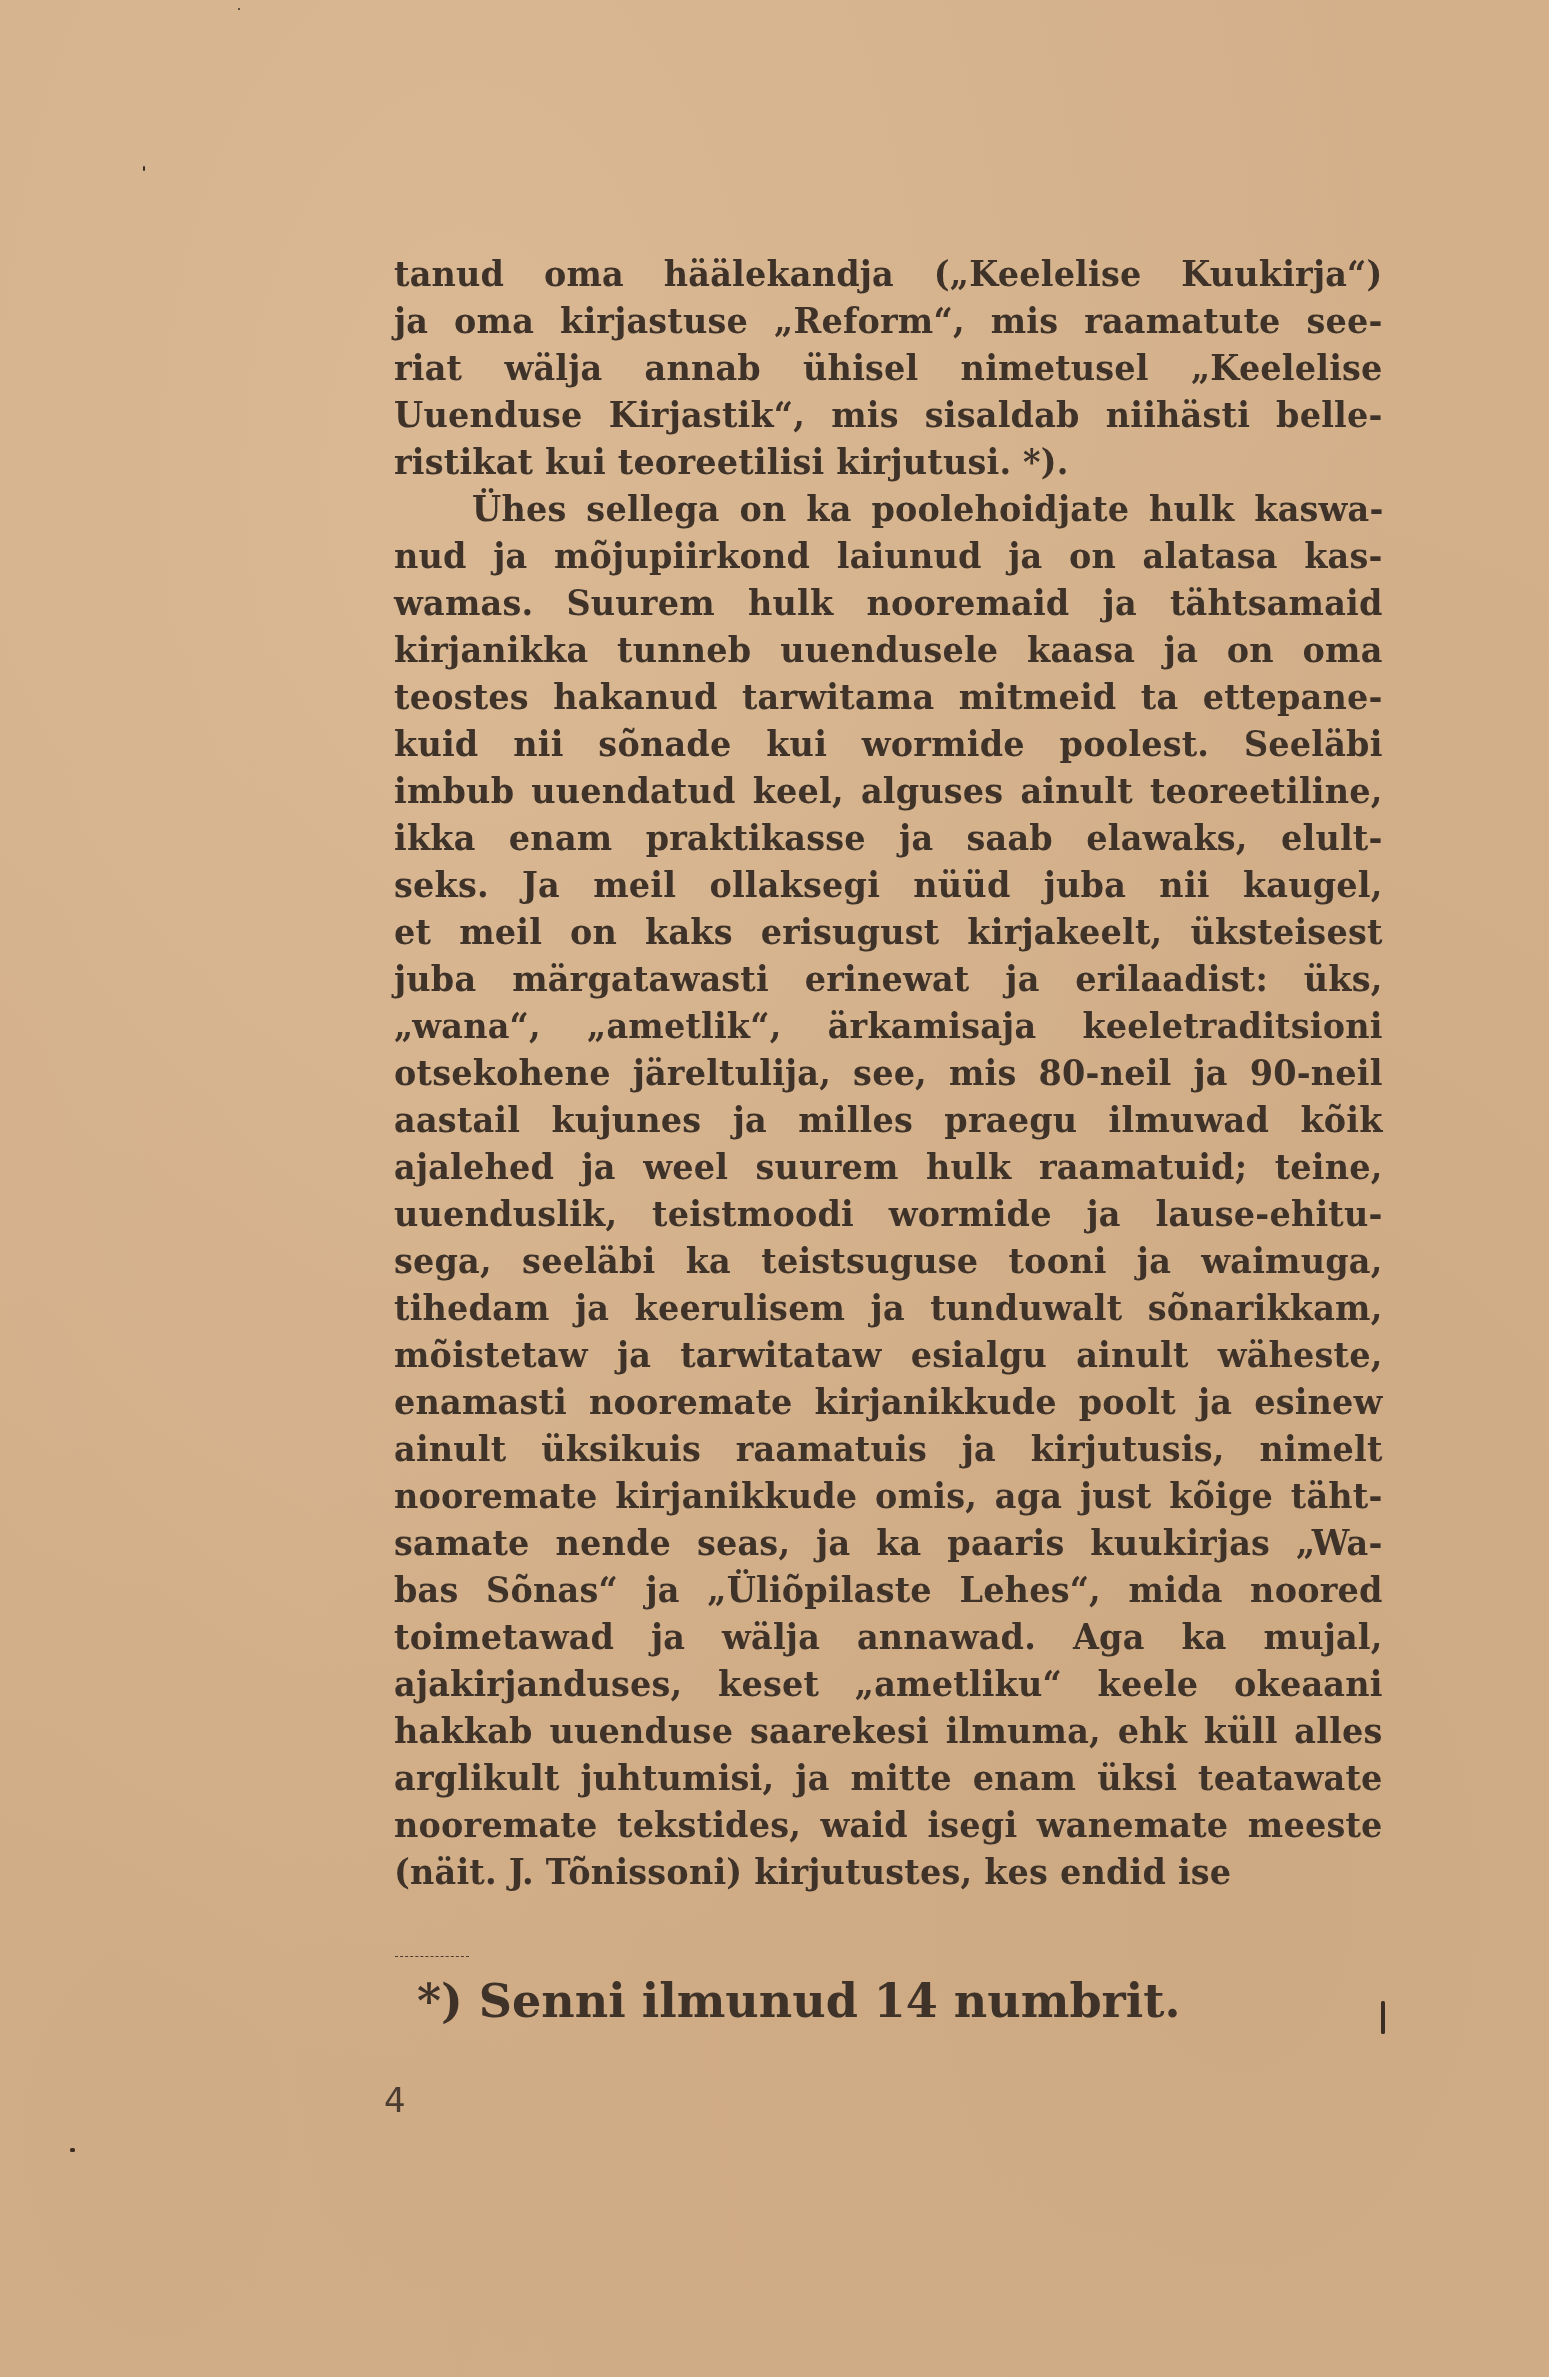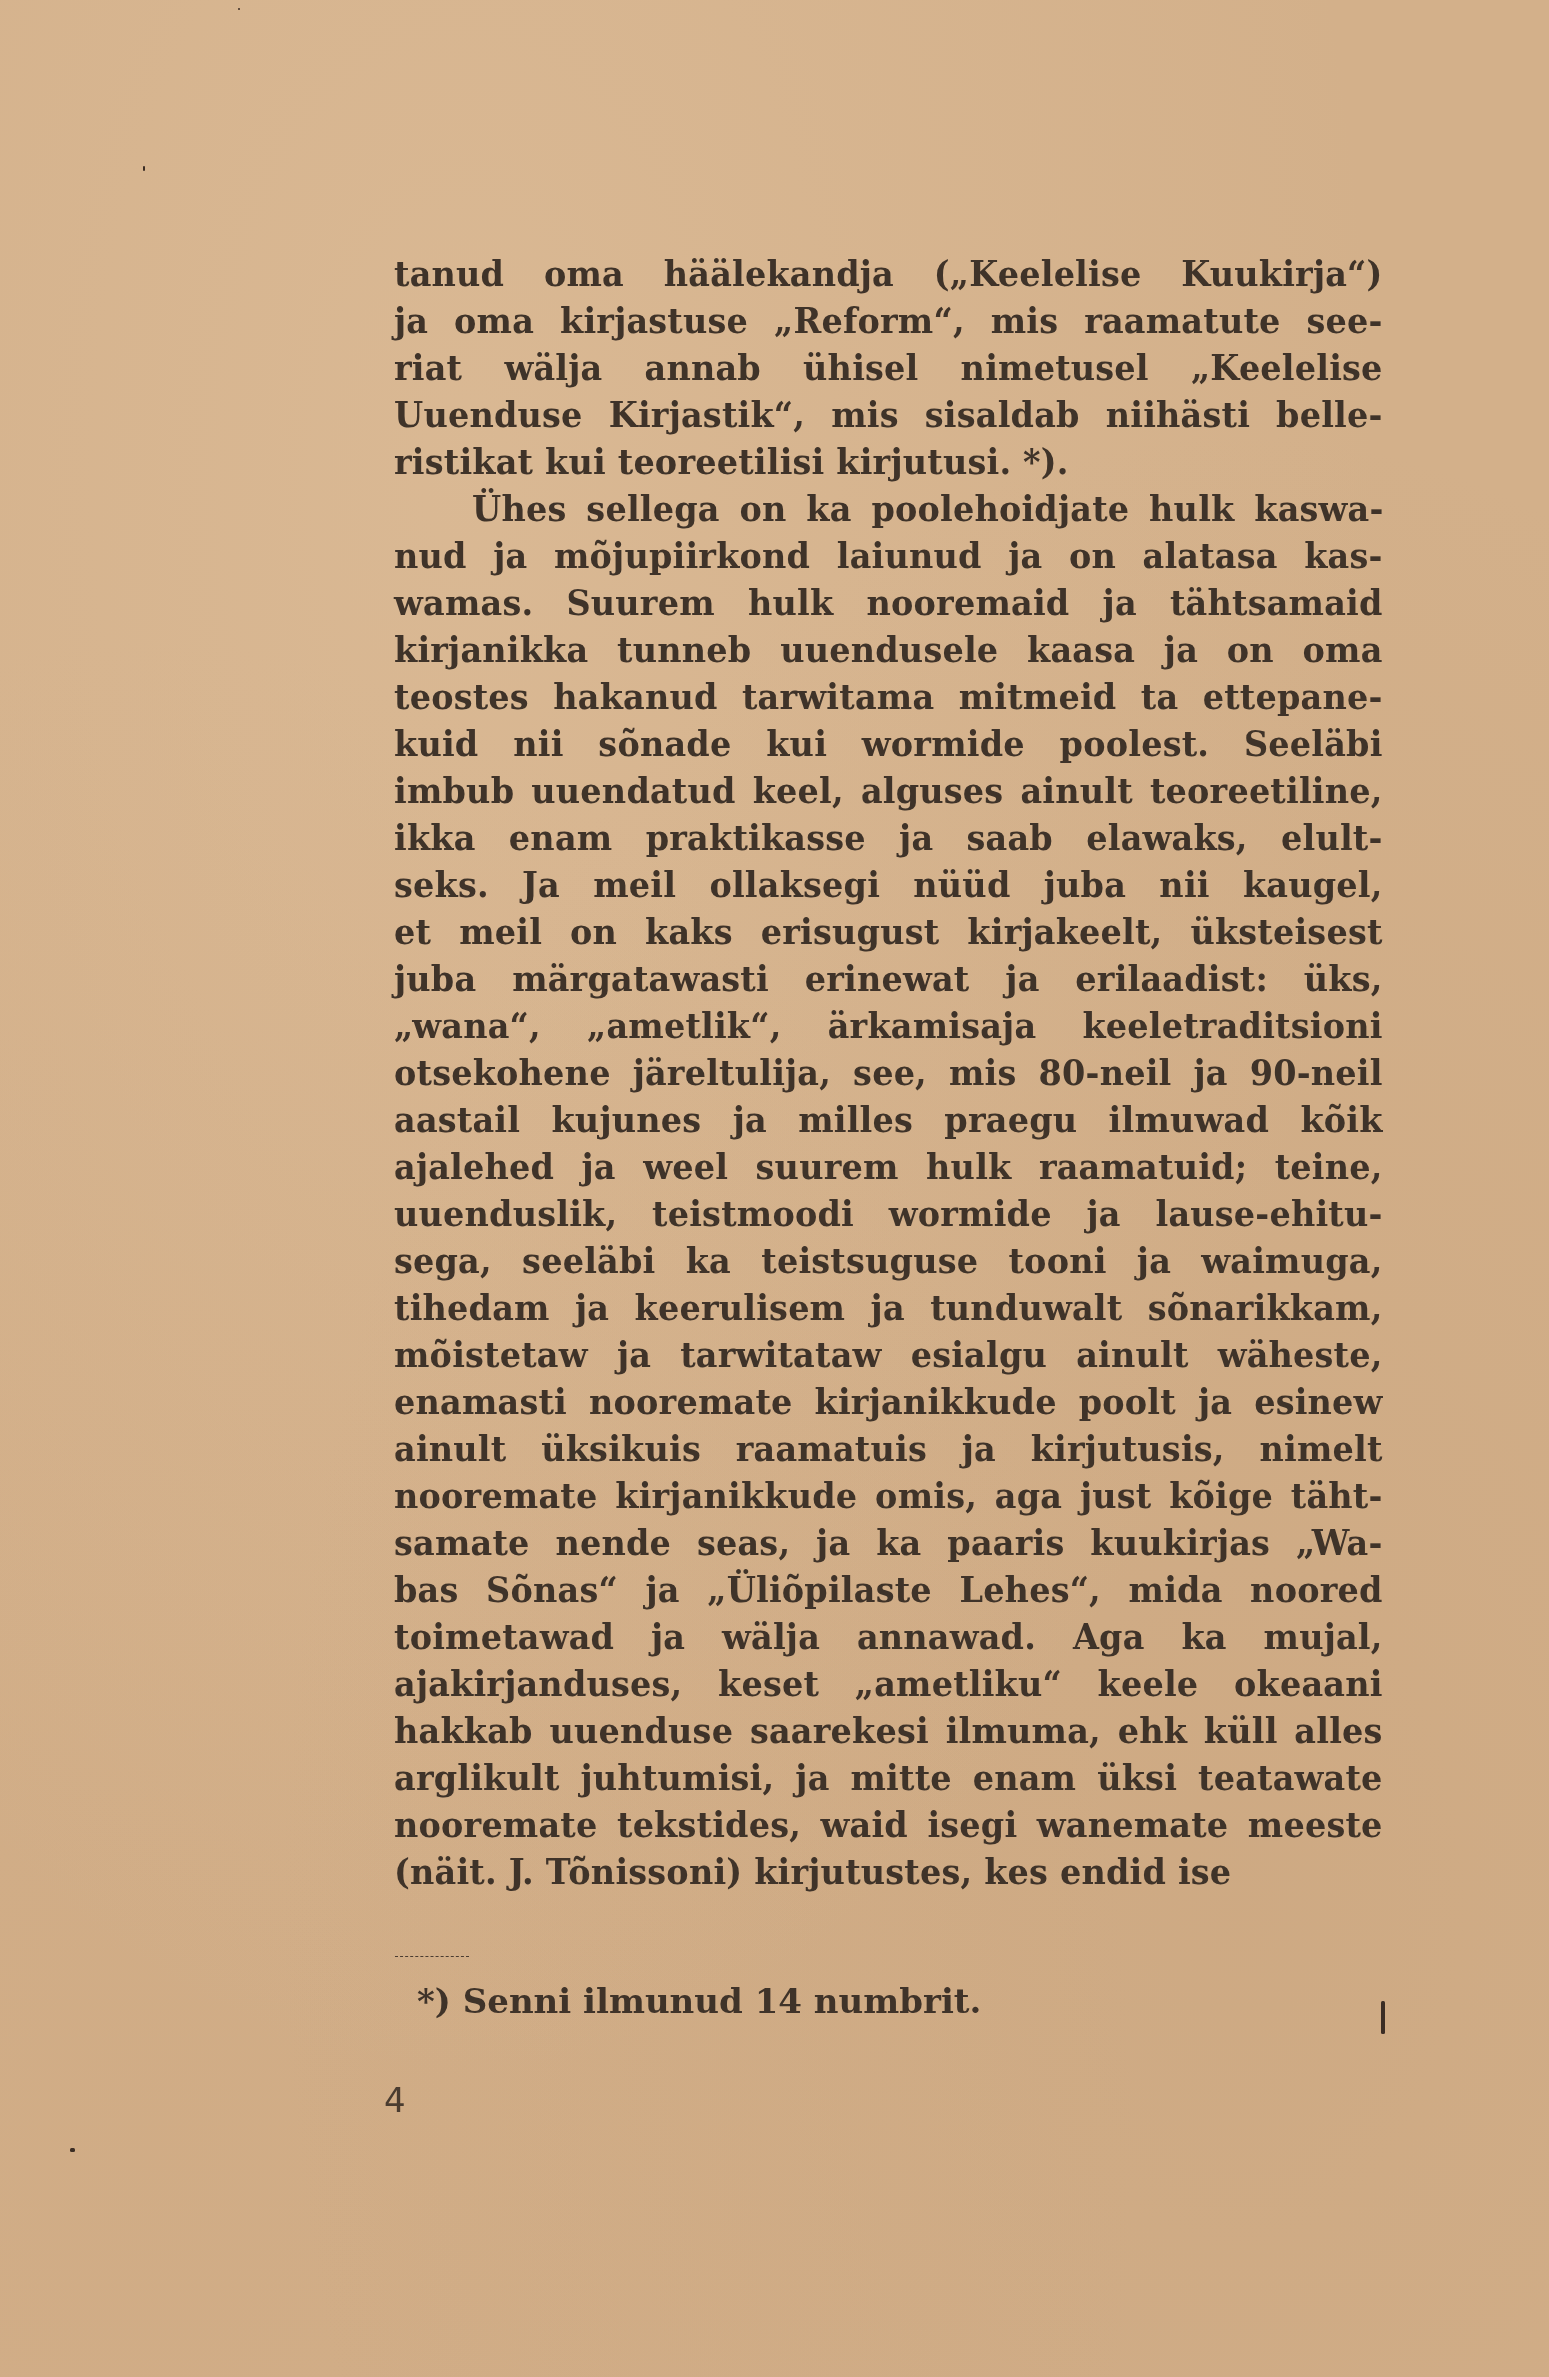--- a/index.html
+++ b/index.html
@@ -57,21 +57,21 @@
       left: 395px;
       top: 1956px;
       width: 74px;
       height: 0;
       border-top: 1.5px dashed #4a3c30;
     }
     .footnote {
       position: absolute;
       left: 417px;
       top: 1978px;
-      font-size: 34px;
+      font-size: 46px;
       line-height: 46px;
       font-weight: bold;
       color: #3f3329;
       white-space: nowrap;
     }
     .page-number {
       position: absolute;
       left: 384px;
       top: 2077px;
       font-family: "DejaVu Sans", sans-serif;

